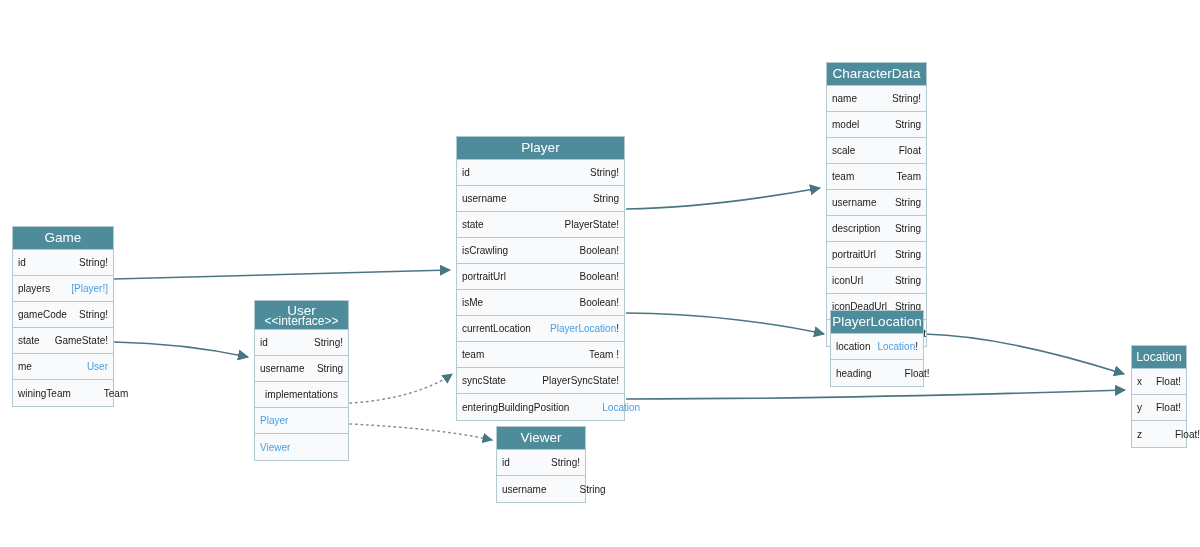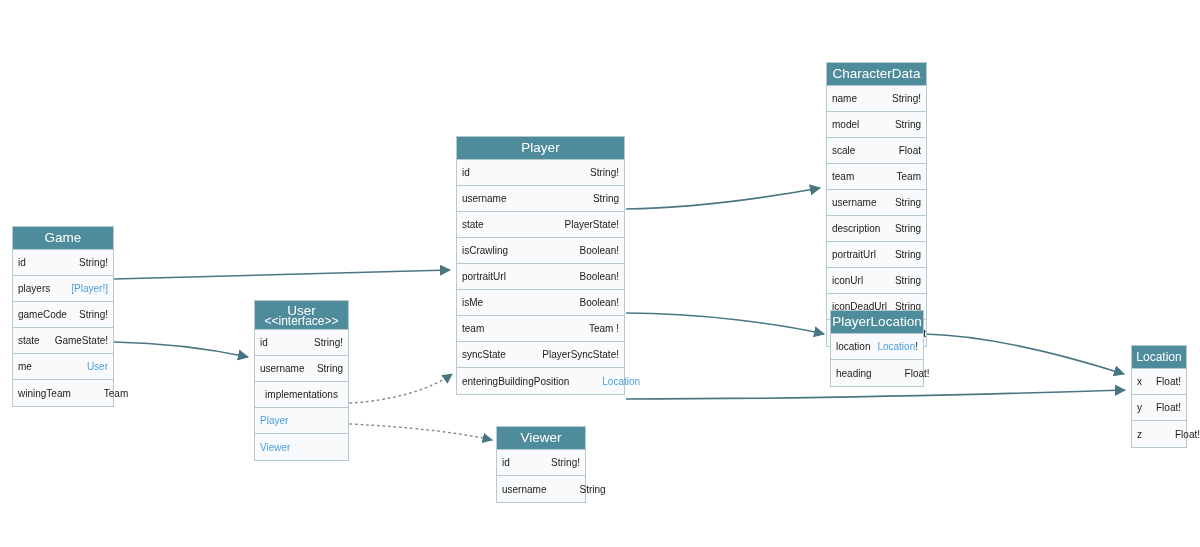--- a/index.html
+++ b/index.html
@@ -165,20 +165,24 @@
     </div>
     <div class="row">
       <span class="fname">portraitUrl</span>
       <span class="ftype">Boolean!</span>
     </div>
     <div class="row">
       <span class="fname">isMe</span>
       <span class="ftype">Boolean!</span>
     </div>
     <div class="row">
+      <span class="fname">currentLocation</span>
+      <span class="ftype"><span class="ref">PlayerLocation</span><span class="reftail">!</span></span>
+    </div>
+    <div class="row">
       <span class="fname">team</span>
       <span class="ftype">Team !</span>
     </div>
     <div class="row">
       <span class="fname">syncState</span>
       <span class="ftype">PlayerSyncState!</span>
     </div>
     <div class="row">
       <span class="fname">enteringBuildingPosition</span>
       <span class="ftype ref">Location</span>

